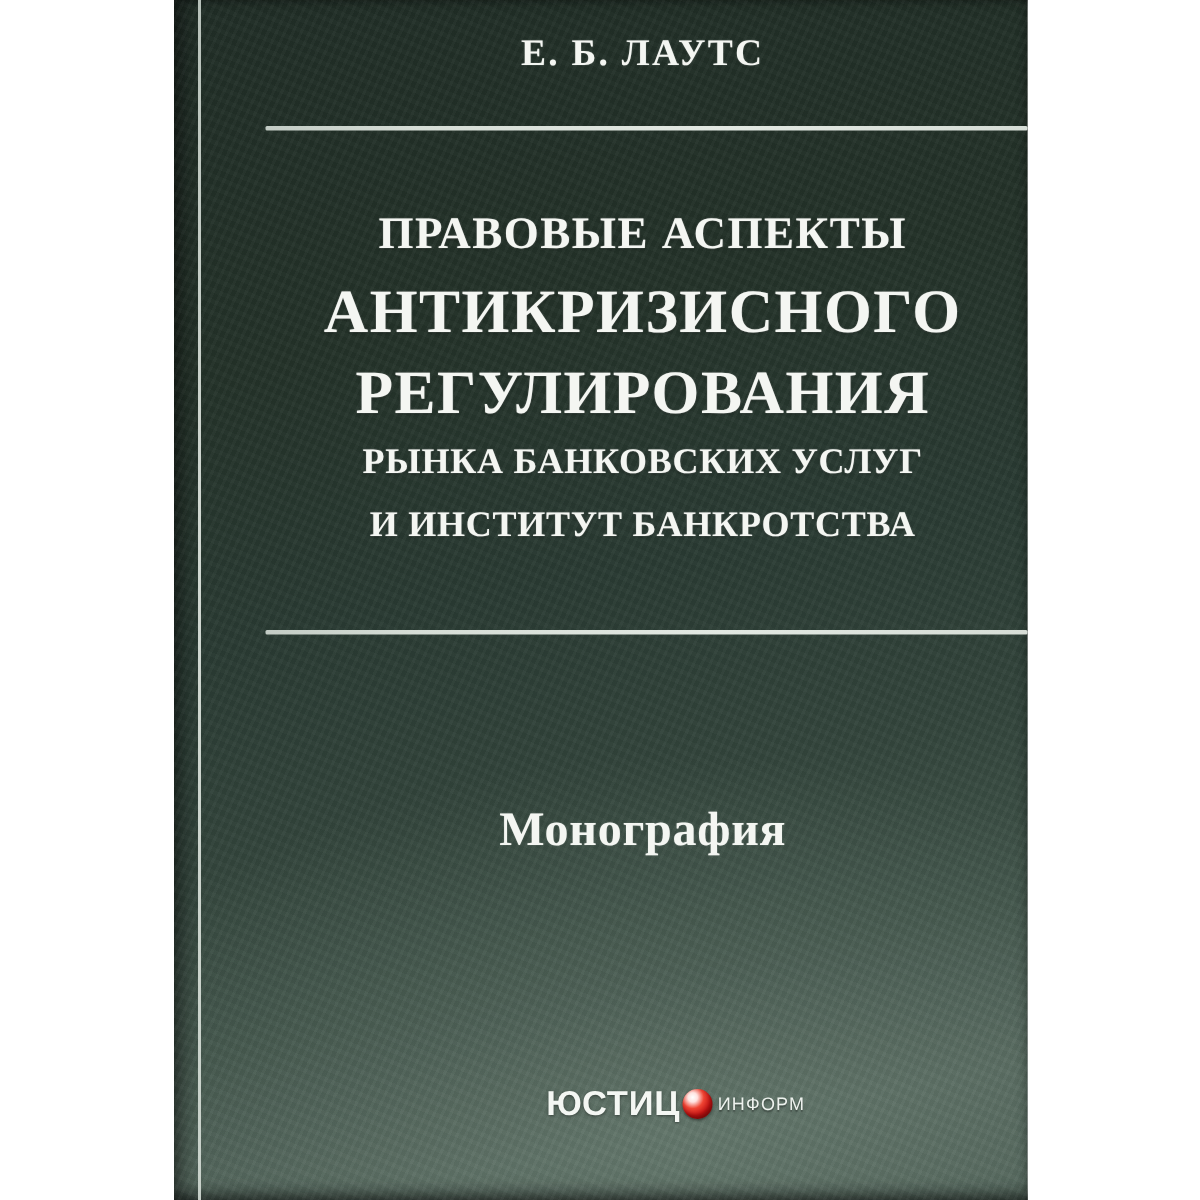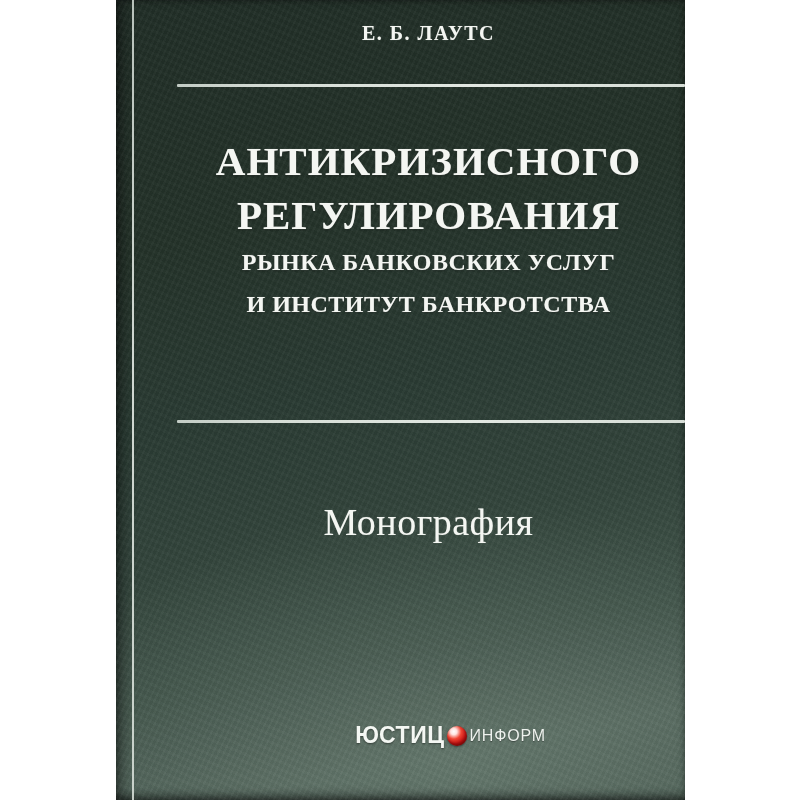--- a/index.html
+++ b/index.html
@@ -69,21 +69,21 @@
     bottom: 0;
     z-index: 2;
     text-align: center;
     color: var(--ink);
   }
   .author {
     position: absolute;
     top: 22px;
     left: 0;
     right: 0;
-    font-size: 20px;
+    font-size: 25px;
     font-weight: bold;
     letter-spacing: 1.5px;
     text-shadow: 0 0 1px rgba(255,255,255,0.35);
   }
   .rule {
     position: absolute;
     left: 5px;
     right: 0;
     height: 3px;
     background: linear-gradient(90deg, #c3ccc5 0%, var(--rule) 20%, #e2e8e2 60%, var(--rule) 100%);
@@ -102,25 +102,25 @@
     font-weight: bold;
     white-space: nowrap;
     text-shadow: 0 0 1px rgba(255,255,255,0.4), 0 1px 2px rgba(0,0,0,0.35);
   }
   .t-s1 { font-size: 30px; line-height: 46px; letter-spacing: 1px; }
   .t-big1 { font-size: 41px; line-height: 56px; letter-spacing: 1px; }
   .t-big2 { font-size: 41px; line-height: 52px; letter-spacing: 1px; }
   .t-s2 { font-size: 24px; line-height: 42px; letter-spacing: 0.5px; }
   .subtitle {
     position: absolute;
-    top: 500px;
+    top: 534px;
     left: 0;
     right: 0;
-    font-size: 38px;
-    font-weight: normal;
+    font-size: 32px;
+    font-weight: bold;
     letter-spacing: 0.5px;
     text-shadow: 0 0 1px rgba(255,255,255,0.3);
   }
   
   .publisher {
     position: absolute;
     top: 722px;
     left: 0;
     right: 0;
     display: flex;
@@ -140,40 +140,41 @@
     width: 20px;
     height: 20px;
     margin: 0 3px 0 2px;
     border-radius: 50%;
     background: radial-gradient(circle at 34% 28%,
       #ffffff 0%, #ffe3e0 16%, #ef4433 38%,
       var(--accent-red) 62%, #8c0f0f 92%);
     box-shadow: 0 1px 2px rgba(0,0,0,0.45), inset -1px -2px 3px rgba(80,0,0,0.55);
   }
   .pub-part2 {
-    font-size: 16px;
+    font-size: 12px;
     font-weight: normal;
     letter-spacing: 0.8px;
     color: #eef2ee;
     text-shadow: 0 1px 1px rgba(0,0,0,0.35);
   }
 </style>
 </head>
 <body>
 
 <div class="stage">
   <div class="cover">
     <div class="spine-line"></div>
 
     <div class="design-area">
       <div class="author">Е. Б. ЛАУТС</div>
 
       <div class="rule rule-top"></div>
 
       <div class="title-block">
+        <span class="title-line t-s1">ПРАВОВЫЕ АСПЕКТЫ</span>
         <span class="title-line t-big1">АНТИКРИЗИСНОГО</span>
         <span class="title-line t-big2">РЕГУЛИРОВАНИЯ</span>
         <span class="title-line t-s2">РЫНКА БАНКОВСКИХ УСЛУГ</span>
         <span class="title-line t-s2">И ИНСТИТУТ БАНКРОТСТВА</span>
       </div>
 
       <div class="rule rule-mid"></div>
 
       <div class="subtitle">Монография</div>
 

